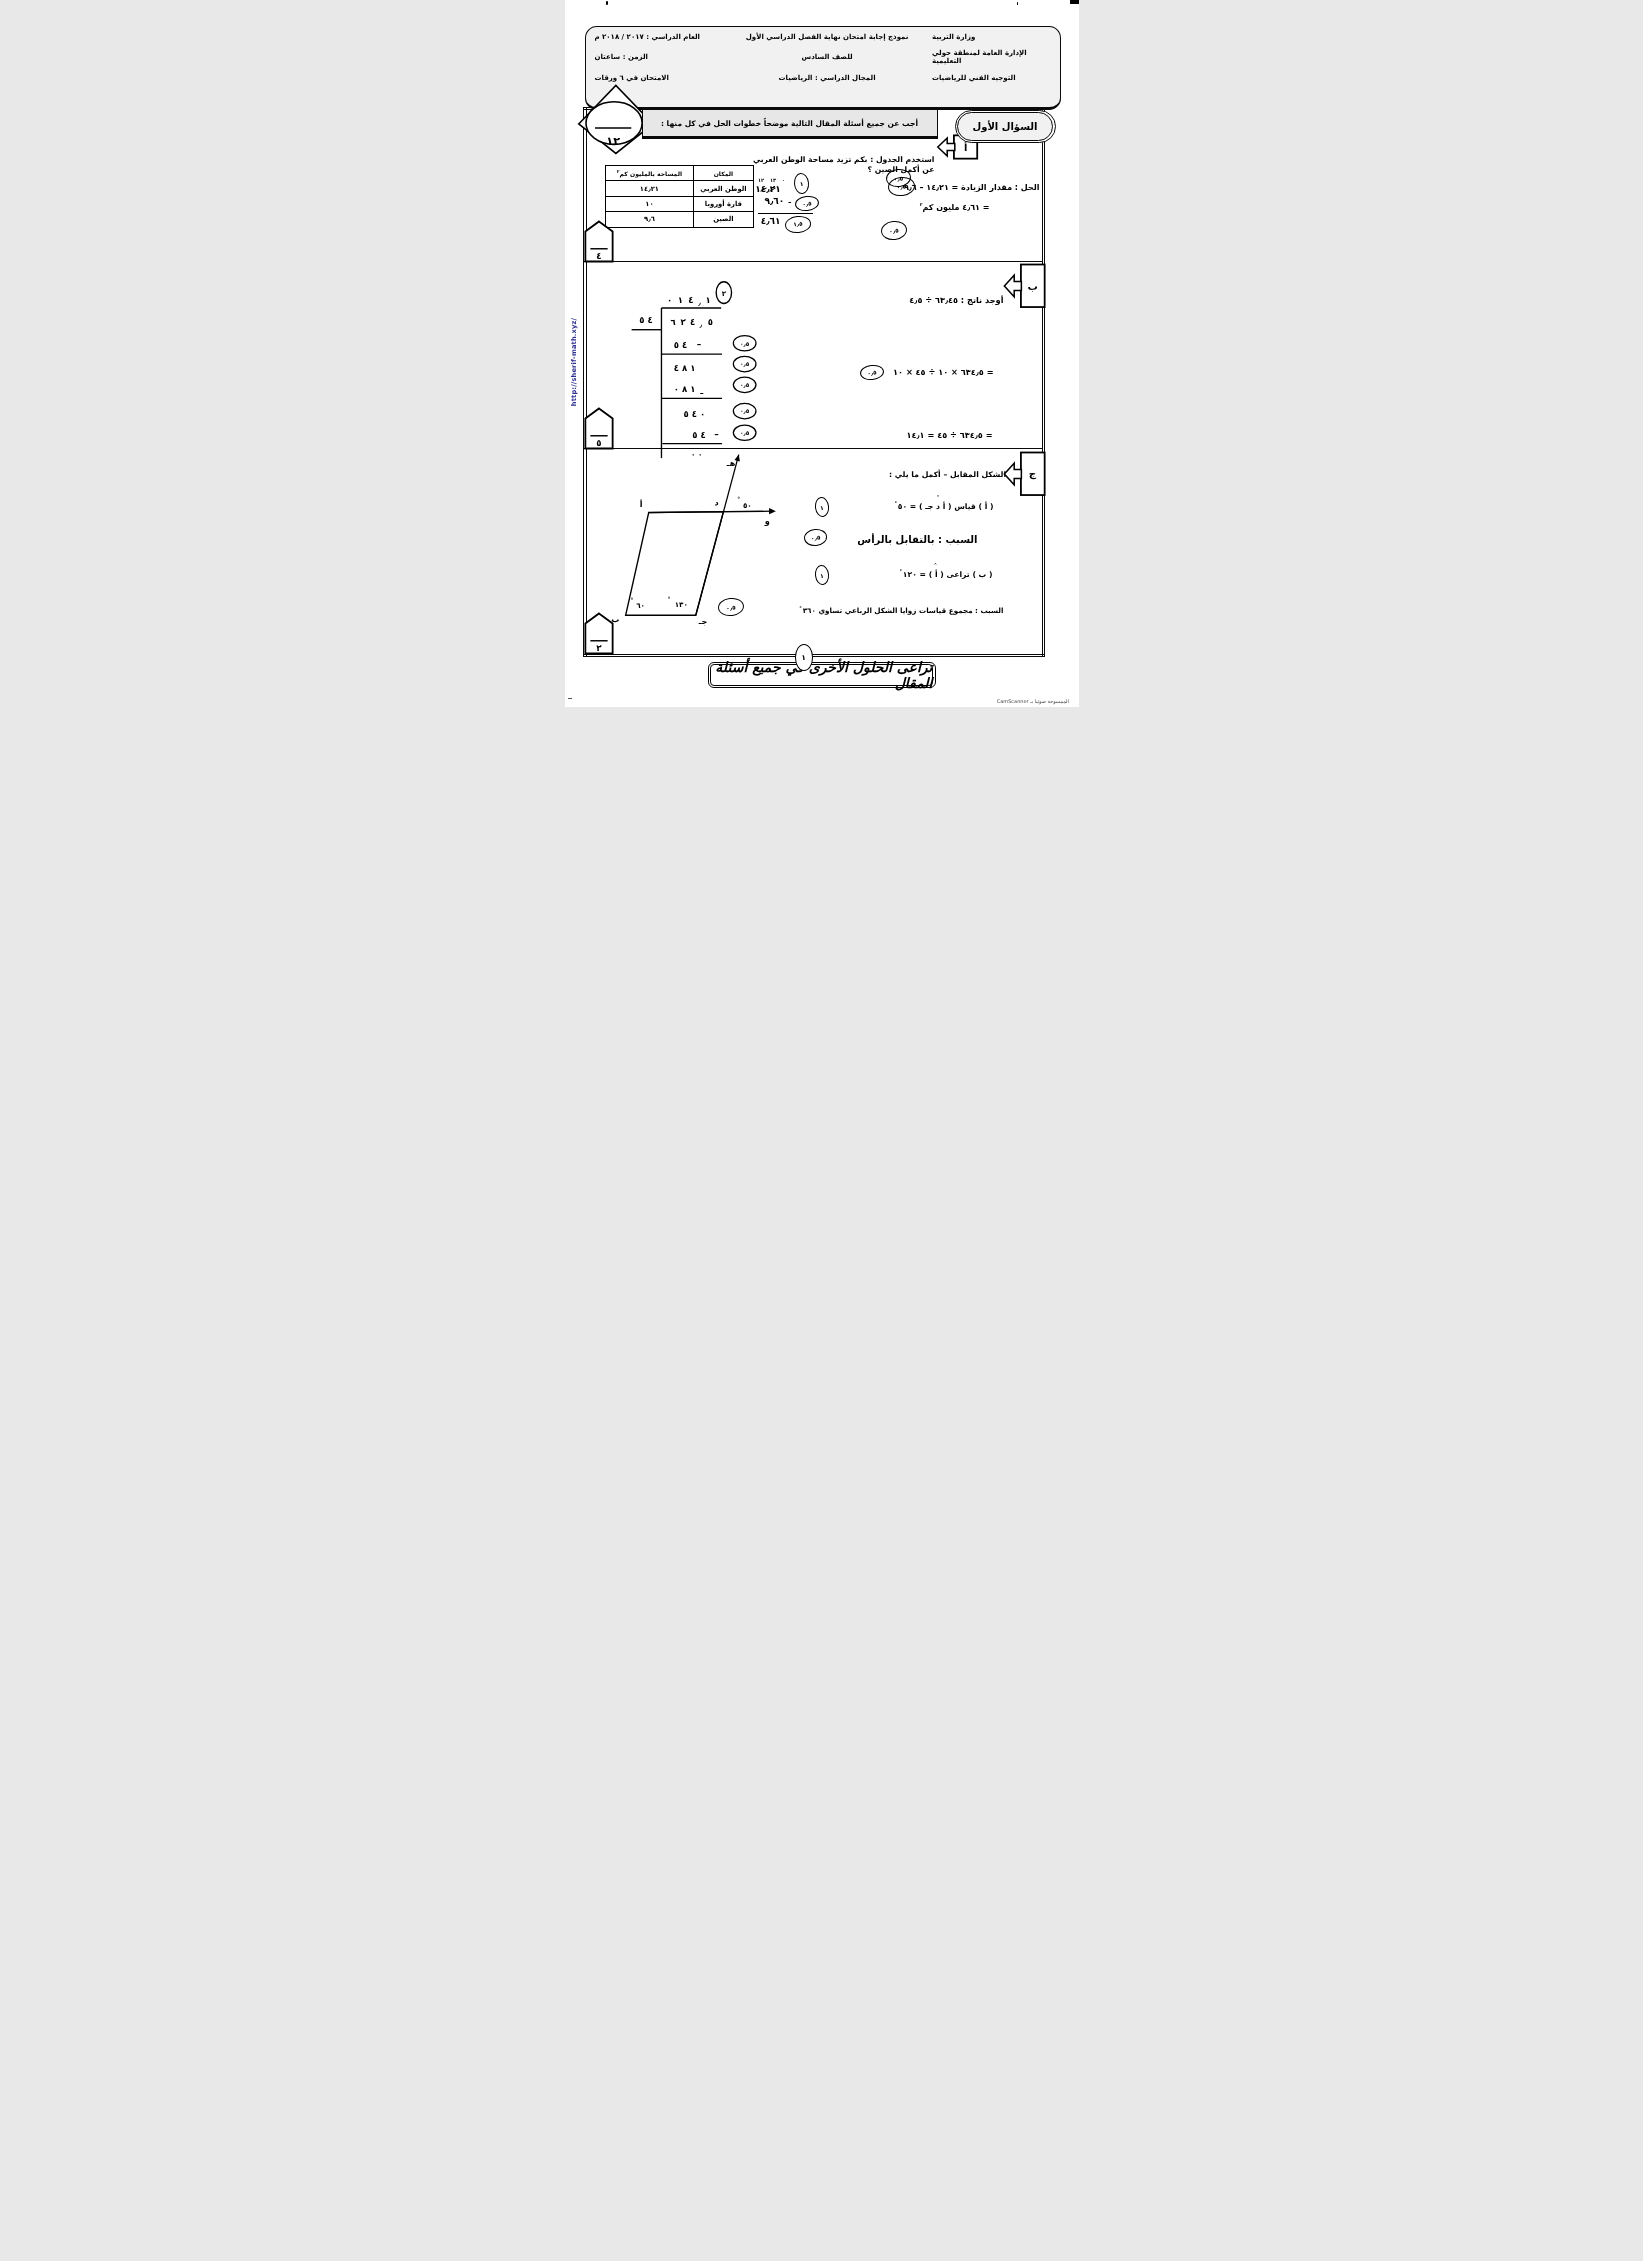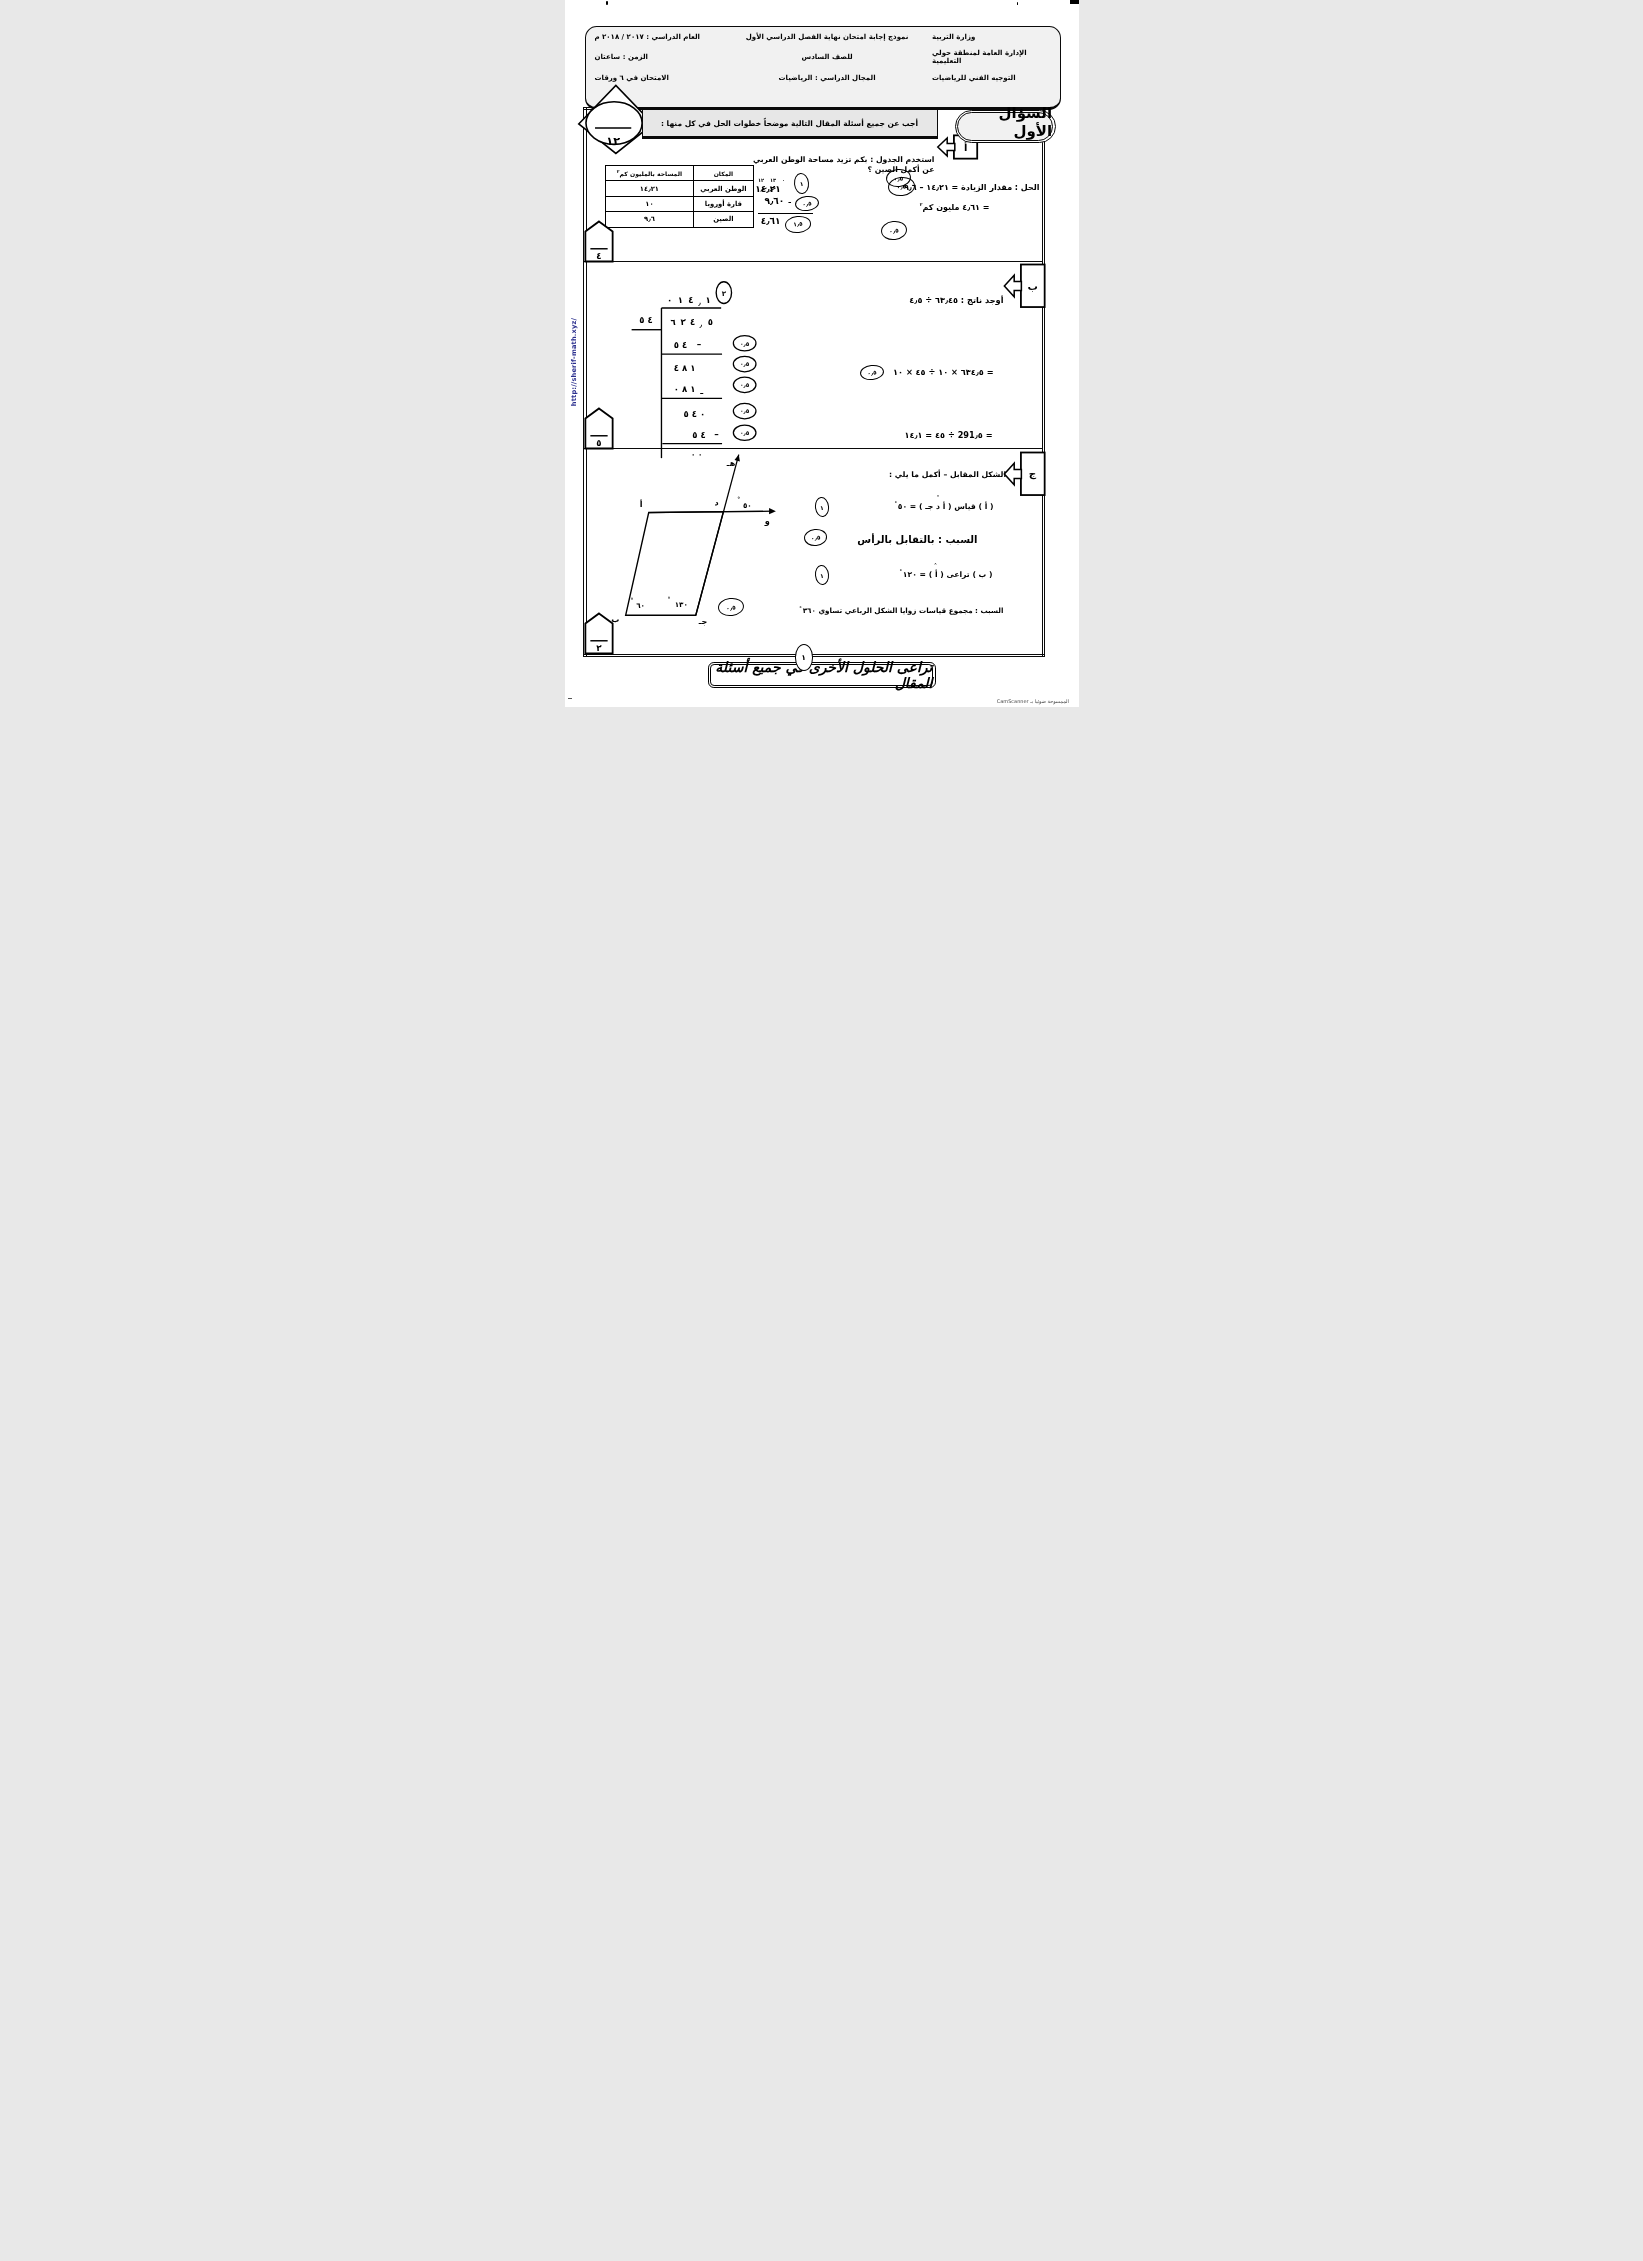--- a/index.html
+++ b/index.html
@@ -34,21 +34,21 @@
     position:absolute;left:77px;top:109px;width:294px;height:26px;z-index:6;
     border:1.4px solid #0a0a0a;border-bottom:3.2px solid #0a0a0a;
     display:flex;align-items:center;justify-content:center;font-size:7.5px;direction:rtl;
   }
   .stadium{
     position:absolute;left:390px;top:110px;width:101px;height:33px;z-index:6;
     border:1.6px solid #0a0a0a;border-radius:18px;padding:1.4px;background:#fff;box-sizing:border-box;
   }
   .stadium-inner{
     width:100%;height:100%;border:1.1px solid #0a0a0a;border-radius:15.4px;box-sizing:border-box;
-    display:flex;align-items:flex-end;justify-content:center;font-size:15px;
+    display:flex;align-items:center;justify-content:center;font-size:10px;
   }
   
   .qline{position:absolute;direction:rtl;white-space:nowrap;z-index:3;}
   
   .oval{
     position:absolute;border:1.2px solid #000;border-radius:50%;
     display:flex;align-items:center;justify-content:center;font-size:6.1px;
     z-index:4;transform:rotate(-6deg);direction:ltr;background:transparent;
   }
   .imark{
@@ -233,21 +233,21 @@
     <polygon points="3,51 25,27 25,41 41,41 41,61 25,61 25,75" fill="#fff" stroke="#000" stroke-width="3.4"></polygon>
     <text x="66" y="60" font-size="23">ب</text>
   </svg>
 
   <div class="qline" style="right:75px;top:295px;font-size:8.2px;">أوجد ناتج : ٦٣٫٤٥ ÷ ٤٫٥</div>
 
   <div class="qline" style="right:85px;top:365px;font-size:8.2px;">
     <span>= ٦٣٤٫٥ × ١٠ ÷ ٤٥ × ١٠</span>
     <span class="imark" style="margin-right:6.3px;">٠٫٥</span>
   </div>
-  <div class="qline" style="right:86px;top:430px;font-size:8.2px;">= 291٫٥ ÷ ٤٥ = ١٤٫١</div>
+  <div class="qline" style="right:86px;top:430px;font-size:8.2px;">= ٦٣٤٫٥ ÷ ٤٥ = ١٤٫١</div>
 
   <svg style="left:63px;top:279px;" width="208" height="181" viewBox="0 0 460 400">
     <g fill="none" stroke="#000">
       <ellipse cx="212" cy="30" rx="17" ry="24" stroke-width="3"></ellipse>
       <line x1="74" y1="64" x2="206" y2="64" stroke-width="3"></line>
       <line x1="74" y1="64" x2="74" y2="396" stroke-width="3"></line>
       <line x1="8" y1="112" x2="74" y2="112" stroke-width="3"></line>
       <line x1="74" y1="166" x2="208" y2="166" stroke-width="2.6"></line>
       <line x1="74" y1="264" x2="208" y2="264" stroke-width="2.6"></line>
       <line x1="76" y1="364" x2="208" y2="364" stroke-width="2.6"></line>

